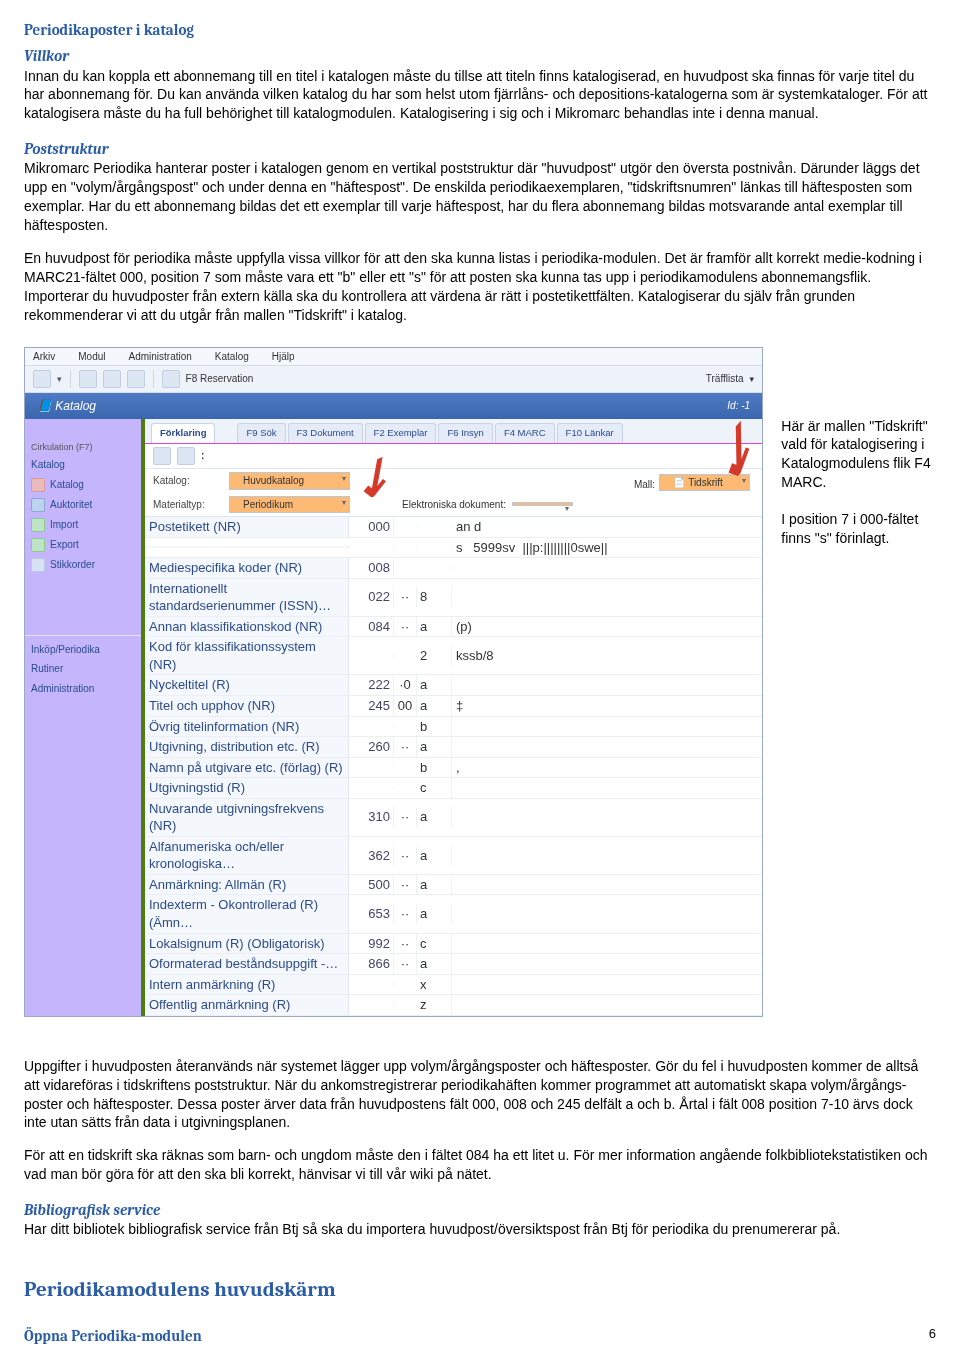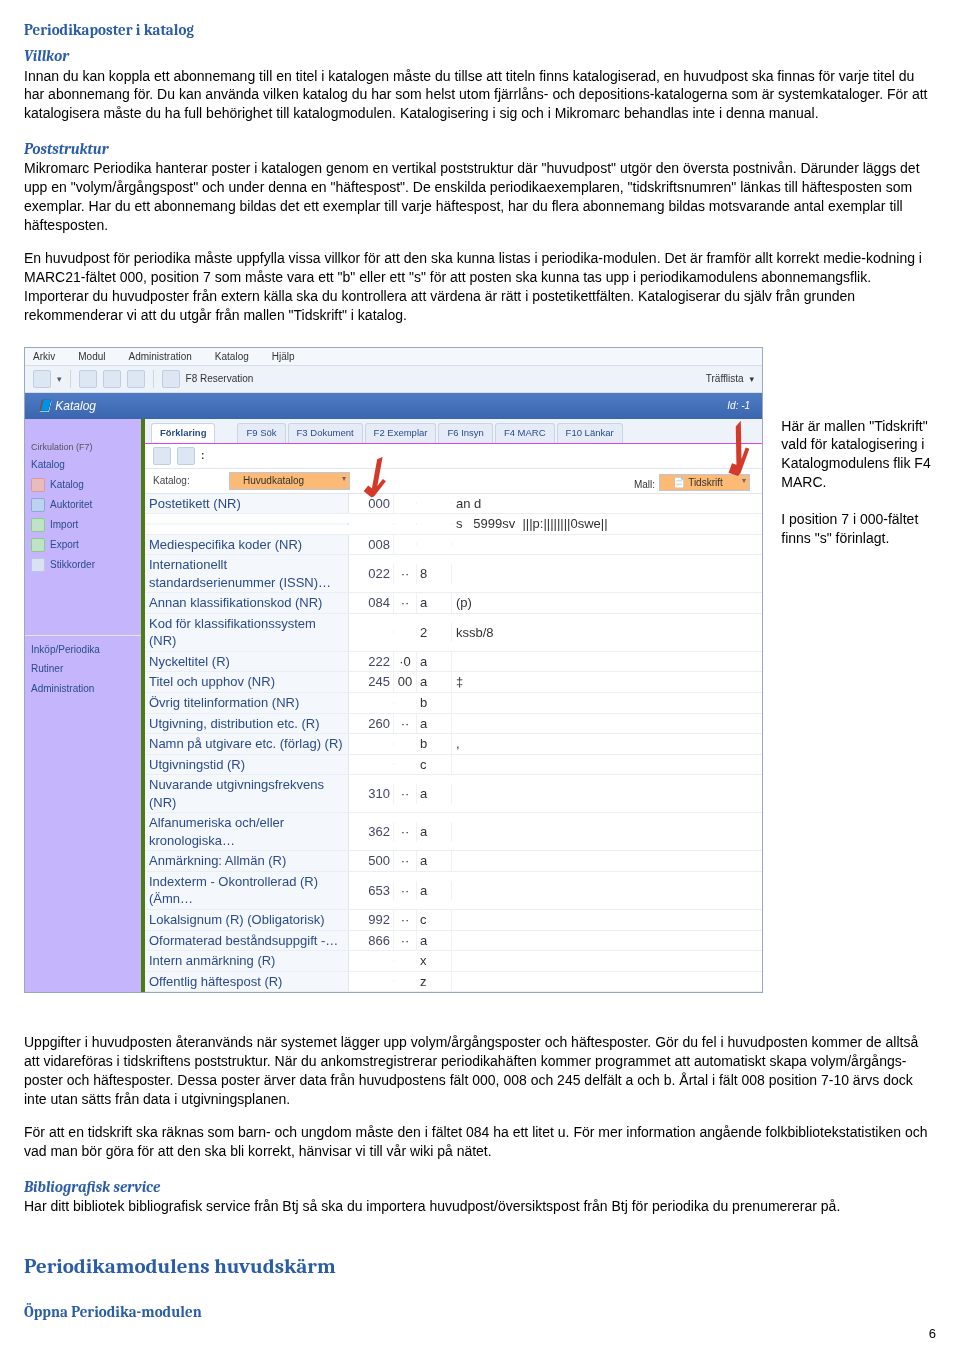--- a/index.html
+++ b/index.html
@@ -325,20 +325,27 @@
 
         <div class="marc-toolbar">
           <div class="tool-ico"></div>
           <div class="tool-ico"></div>
           <span style="font-weight:bold">:</span>
         </div>
         <div class="form-row">
           <span class="lbl">Katalog:</span>
           <span class="dropdown">Huvudkatalog</span>
         </div>
+        <div class="form-row">
+          <span class="lbl">Materialtyp:</span>
+          <span class="dropdown">Periodikum</span>
+          <span style="width:40px"></span>
+          <span>Elektroniska dokument:</span>
+          <span class="dropdown" style="min-width:30px"></span>
+        </div>
 
         <div class="mall-row">
           <span>Mall:</span>
           <span class="dropdown" style="min-width:60px">📄 <span>Tidskrift</span></span>
         </div>
 
         <div class="grid" id="marc-grid">
             <div class="grid-row">
               <div class="col-name">Postetikett (NR)</div>
               <div class="col-tag">000</div>
@@ -466,21 +473,21 @@
               <div class="col-val"></div>
             </div>
             <div class="grid-row">
               <div class="col-name">Intern anmärkning (R)</div>
               <div class="col-tag"></div>
               <div class="col-ind"></div>
               <div class="col-sub">x</div>
               <div class="col-val"></div>
             </div>
             <div class="grid-row">
-              <div class="col-name">Offentlig häftespost (R)</div>
+              <div class="col-name">Offentlig anmärkning (R)</div>
               <div class="col-tag"></div>
               <div class="col-ind"></div>
               <div class="col-sub">z</div>
               <div class="col-val"></div>
             </div>
           </div>
       </div>
     </div>
 
     <div class="arrow" style="top:105px; left:338px; transform: rotate(38deg) scaleY(1.9);">↘</div>

